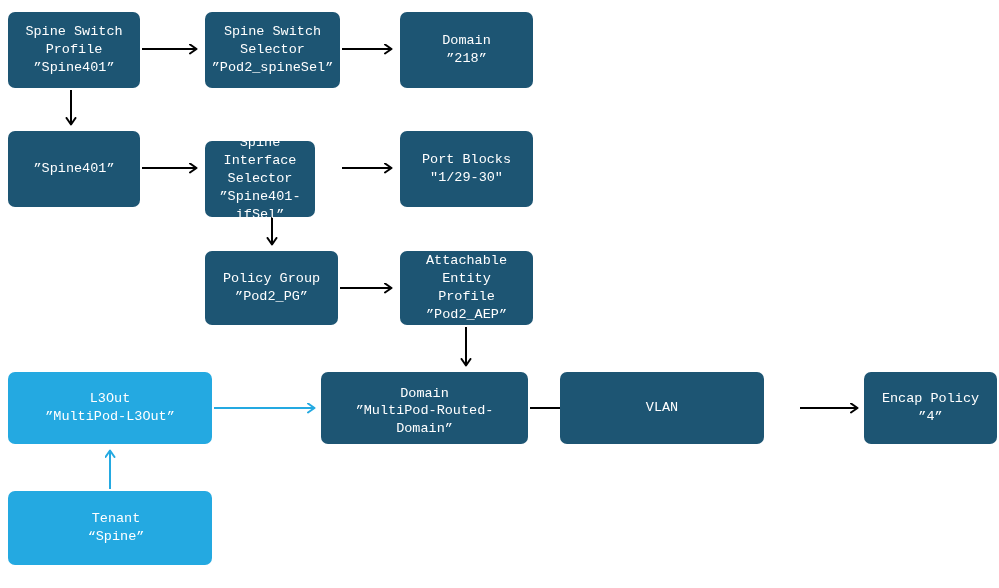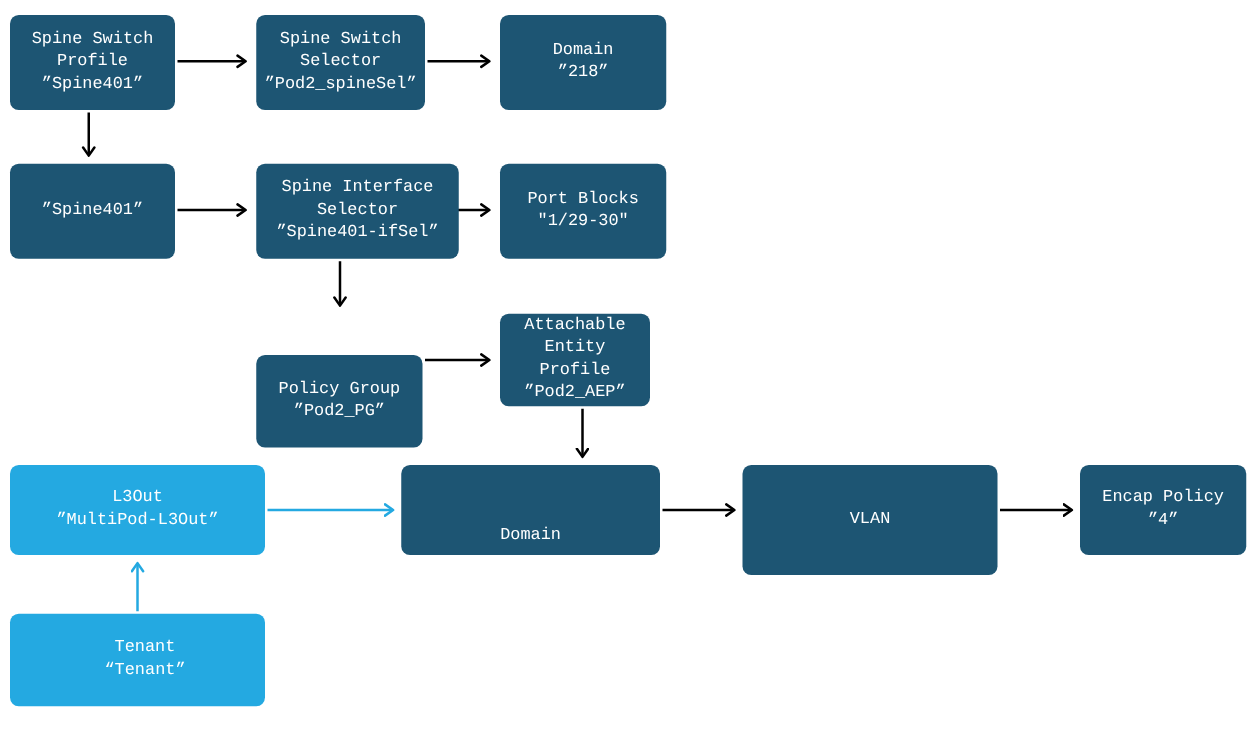--- a/index.html
+++ b/index.html
@@ -37,27 +37,27 @@
     box-sizing: border-box;
     padding: 6px 8px;
   }
   .node.light { background: var(--node_light, #24A9E1); }
   .node .title, .node .value { white-space: pre-line; }
   
   #n-spine-switch-profile      { left: 8px;   top: 12px;  width: 132px; height: 76px; }
   #n-spine-switch-selector     { left: 205px; top: 12px;  width: 135px; height: 76px; }
   #n-blocks                    { left: 400px; top: 12px;  width: 133px; height: 76px; }
   #n-interface-selector-profile{ left: 8px;   top: 131px; width: 132px; height: 76px; }
-  #n-spine-interface-selector  { left: 205px; top: 131px; width: 162px; height: 76px; }
+  #n-spine-interface-selector  { left: 205px; top: 141px; width: 110px; height: 76px; }
   #n-port-blocks               { left: 400px; top: 131px; width: 133px; height: 76px; text-align: right; }
-  #n-policy-group              { left: 205px; top: 251px; width: 133px; height: 74px; margin-top: 33px; }
-  #n-attachable-entity-profile { left: 400px; top: 251px; width: 120px; height: 74px; }
+  #n-policy-group              { left: 205px; top: 251px; width: 133px; height: 74px; }
+  #n-attachable-entity-profile { left: 400px; top: 251px; width: 133px; height: 74px; }
   #n-l3out                     { left: 8px;   top: 372px; width: 204px; height: 72px; }
   #n-domain                    { left: 321px; top: 372px; width: 207px; height: 72px; justify-content: flex-end; }
-  #n-vlan                      { left: 594px; top: 372px; width: 204px; height: 88px; }
+  #n-vlan                      { left: 560px; top: 372px; width: 204px; height: 72px; }
   #n-encap-blocks              { left: 864px; top: 372px; width: 133px; height: 72px; }
   #n-tenant                    { left: 8px;   top: 491px; width: 204px; height: 74px; padding-left: 20px; }
 </style>
 </head>
 <body>
 
 <div class="canvas">
 
   <svg class="connectors" viewBox="0 0 999 588" xmlns="http://www.w3.org/2000/svg">
     <defs>
@@ -126,29 +126,30 @@
     <span class="value">”Pod2_AEP”</span>
   </div>
 
   <div class="node light" id="n-l3out">
     <span class="title">L3Out</span>
     <span class="value">”MultiPod-L3Out”</span>
   </div>
 
   <div class="node" id="n-domain">
     <span class="title">Domain</span>
+    <span class="value">”MultiPod-Routed-Domain”</span>
   </div>
 
   <div class="node" id="n-vlan">
     <span class="title">VLAN</span>
   </div>
 
   <div class="node" id="n-encap-blocks">
     <span class="title">Encap Policy</span>
     <span class="value">”4”</span>
   </div>
 
   <div class="node light" id="n-tenant">
     <span class="title">Tenant</span>
-    <span class="value">“Tenant”</span>
+    <span class="value">“Spine”</span>
   </div>
 
 </div>
 
 </body></html>

